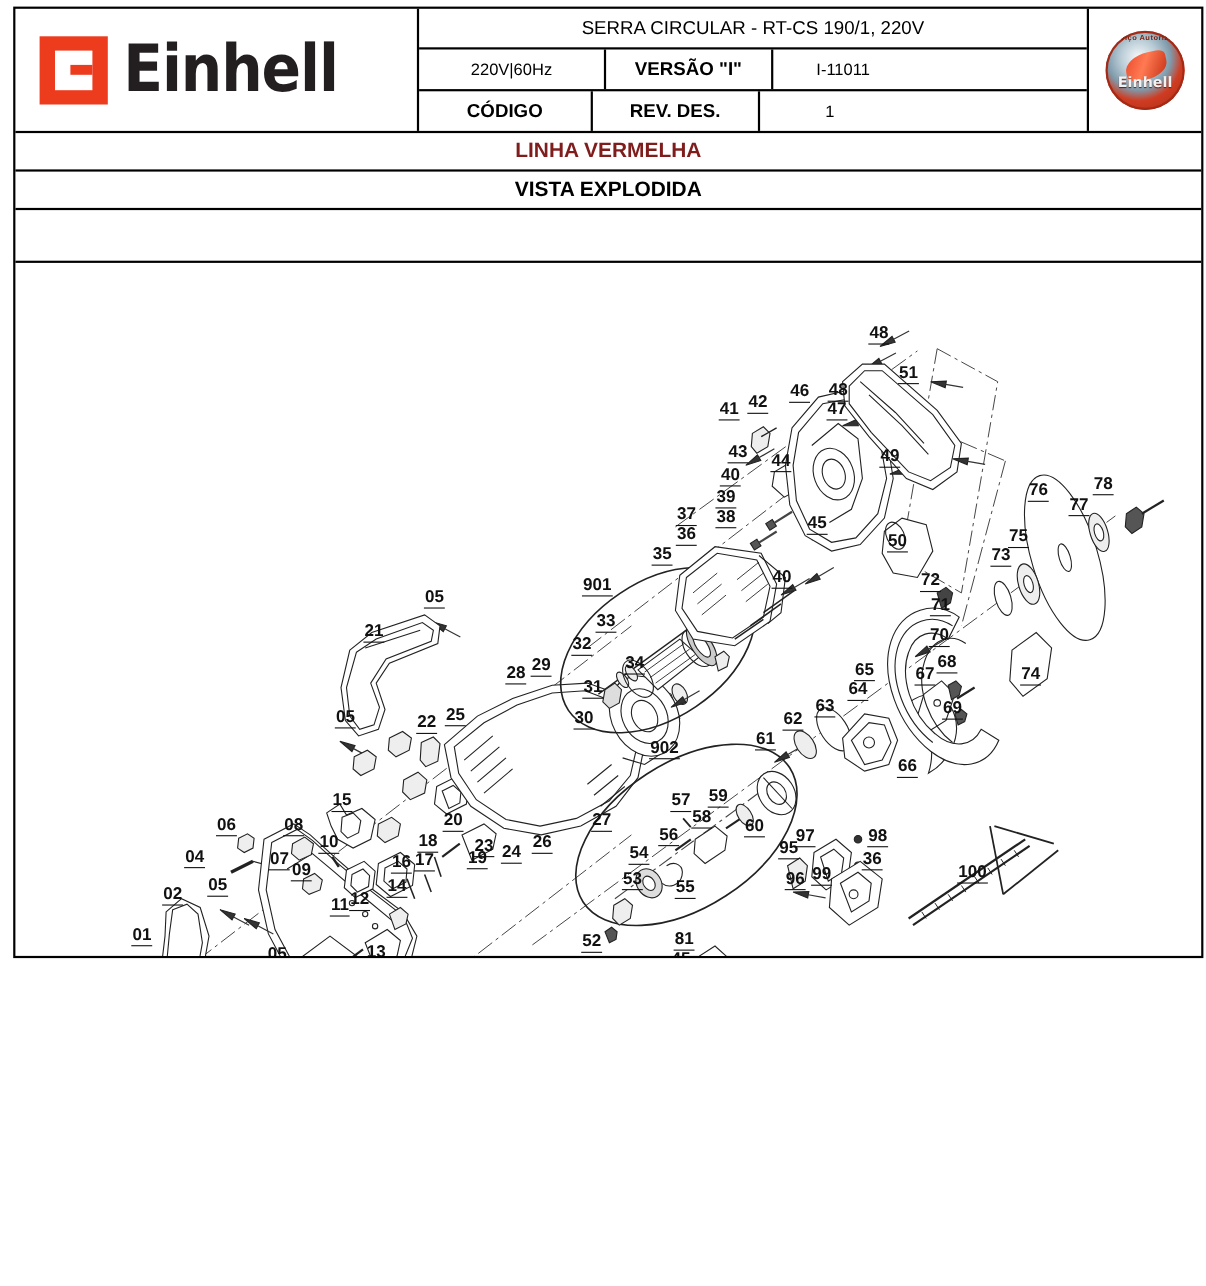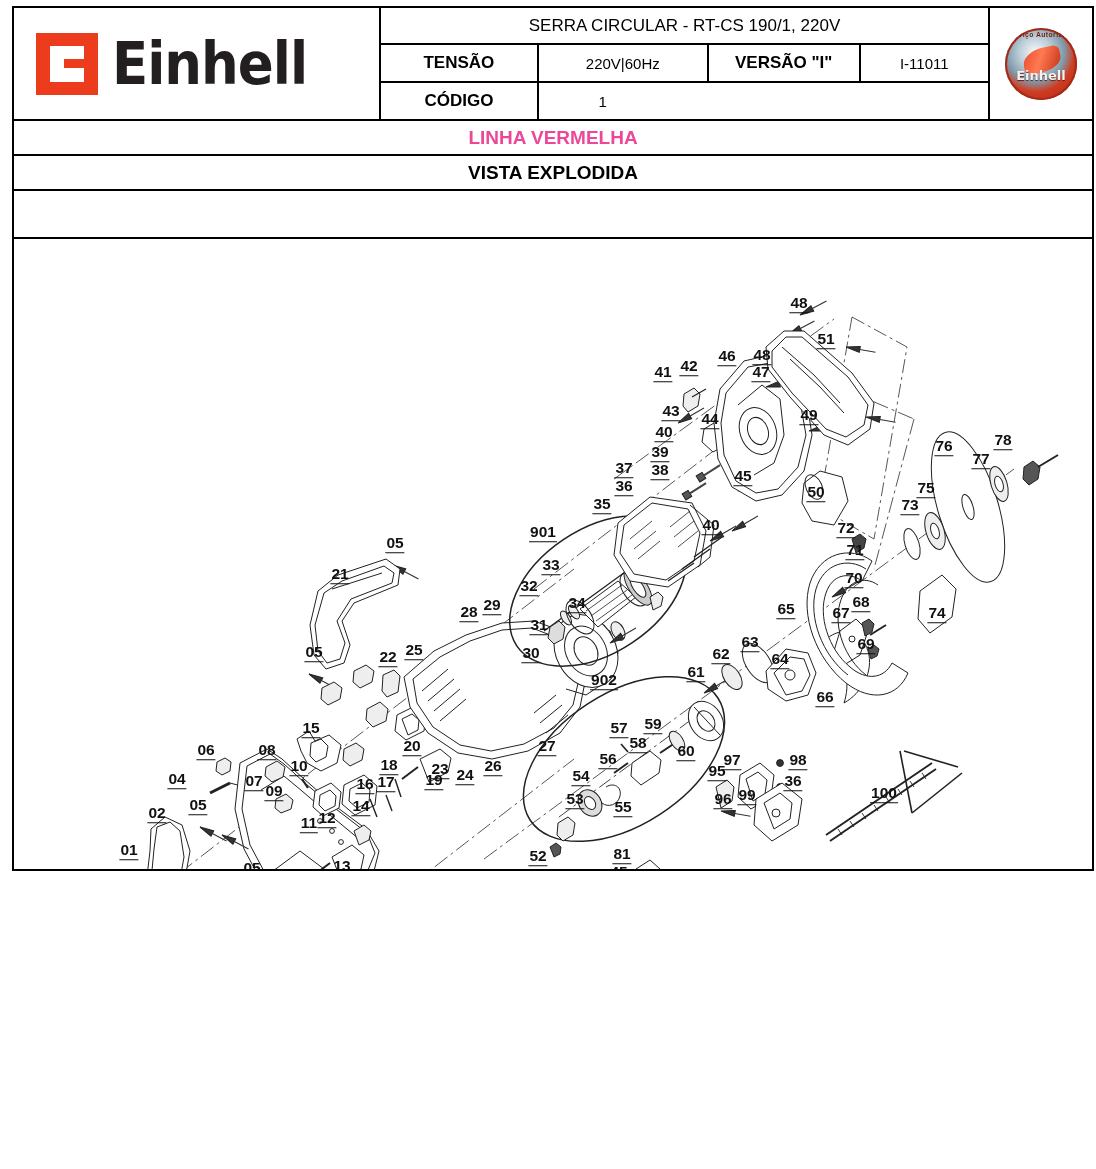--- a/index.html
+++ b/index.html
@@ -100,21 +100,21 @@
   .seal .seal-bot{
     position:absolute;left:0;bottom:4px;width:100%;
     text-align:center;font-size:5.5px;color:#f0cfc6;letter-spacing:.6px;
   }
 
   .band{
     border-top:2px solid #000;
     height:33px;display:flex;align-items:center;justify-content:center;
     font-weight:bold;font-size:19px;
   }
-  .band.red{color:#ec4899;}
+  .band.red{color:#7f1d1d;}
   .band.empty{height:52px;}
 
   
   .drawarea{
     position:absolute;left:0;top:229px;right:0;bottom:0;
     border-top:2px solid #000;
     overflow:hidden;
   }
   .drawarea > svg{display:block;}
 
@@ -140,28 +140,28 @@
 
       <div class="tb-logo">
         <div class="logo-mark"></div>
         <div class="logo-word">Einhell</div>
       </div>
 
       <div class="tb-main">
         <div class="tb-title">SERRA CIRCULAR - RT-CS 190/1, 220V</div>
 
         <div class="tb-datarow">
-          <div class="tb-cell c-lab">TENSÃO</div>
           <div class="tb-cell c-val">220V|60Hz</div>
           <div class="tb-cell c-lab2">VERSÃO "I"</div>
           <div class="tb-cell c-val2">I-11011</div>
         </div>
 
         <div class="tb-datarow last">
           <div class="tb-cell c-lab">CÓDIGO</div>
+          <div class="tb-cell c-lab2">REV. DES.</div>
           <div class="tb-cell c-val2">1</div>
         </div>
       </div>
 
       <div class="tb-seal">
         <div class="seal">
           <div class="seal-top">Serviço Autorizado</div>
           <div class="seal-flame"></div>
           <div class="seal-name">Einhell</div>
           <div class="seal-bot"></div>
@@ -596,21 +596,21 @@
         <div class="lbl" style="left: 567px; top: 538px;">54</div>
         <div class="lbl" style="left: 609px; top: 569px;">55</div>
         <div class="lbl" style="left: 594px; top: 521px;">56</div>
         <div class="lbl" style="left: 605px; top: 490px;">57</div>
         <div class="lbl" style="left: 624px; top: 505px;">58</div>
         <div class="lbl" style="left: 639px; top: 486px;">59</div>
         <div class="lbl" style="left: 672px; top: 513px;">60</div>
         <div class="lbl" style="left: 682px; top: 434px;">61</div>
         <div class="lbl" style="left: 707px; top: 416px;">62</div>
         <div class="lbl" style="left: 736px; top: 404px;">63</div>
-        <div class="lbl" style="left: 766px; top: 389px; margin-top: 32px;">64</div>
+        <div class="lbl" style="left: 766px; top: 389px;">64</div>
         <div class="lbl" style="left: 772px; top: 371px;">65</div>
         <div class="lbl" style="left: 811px; top: 459px;">66</div>
         <div class="lbl" style="left: 827px; top: 375px;">67</div>
         <div class="lbl" style="left: 847px; top: 364px;">68</div>
         <div class="lbl" style="left: 852px; top: 406px;">69</div>
         <div class="lbl" style="left: 840px; top: 340px;">70</div>
         <div class="lbl" style="left: 841px; top: 312px;">71</div>
         <div class="lbl" style="left: 832px; top: 290px;">72</div>
         <div class="lbl" style="left: 896px; top: 267px;">73</div>
         <div class="lbl" style="left: 923px; top: 375px;">74</div>

